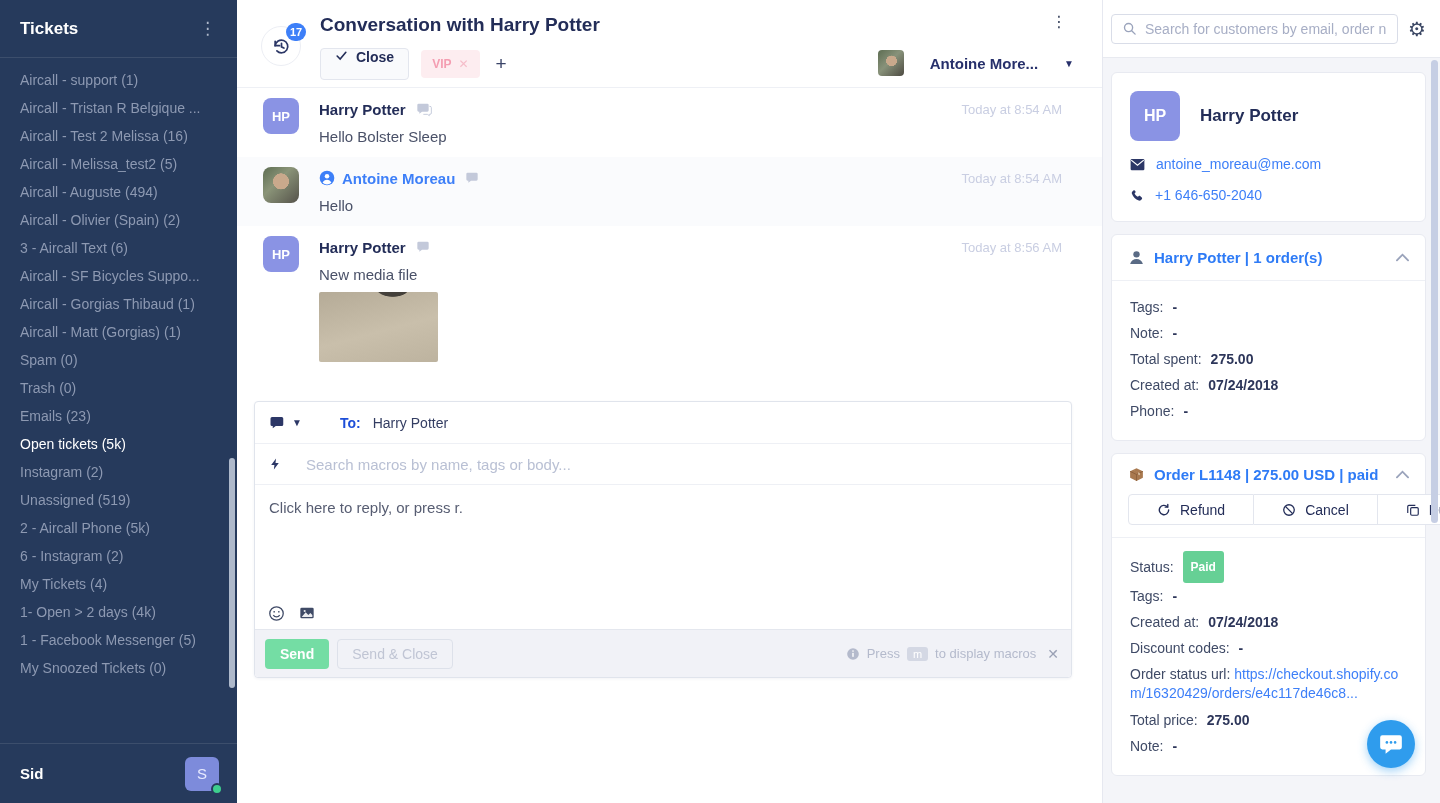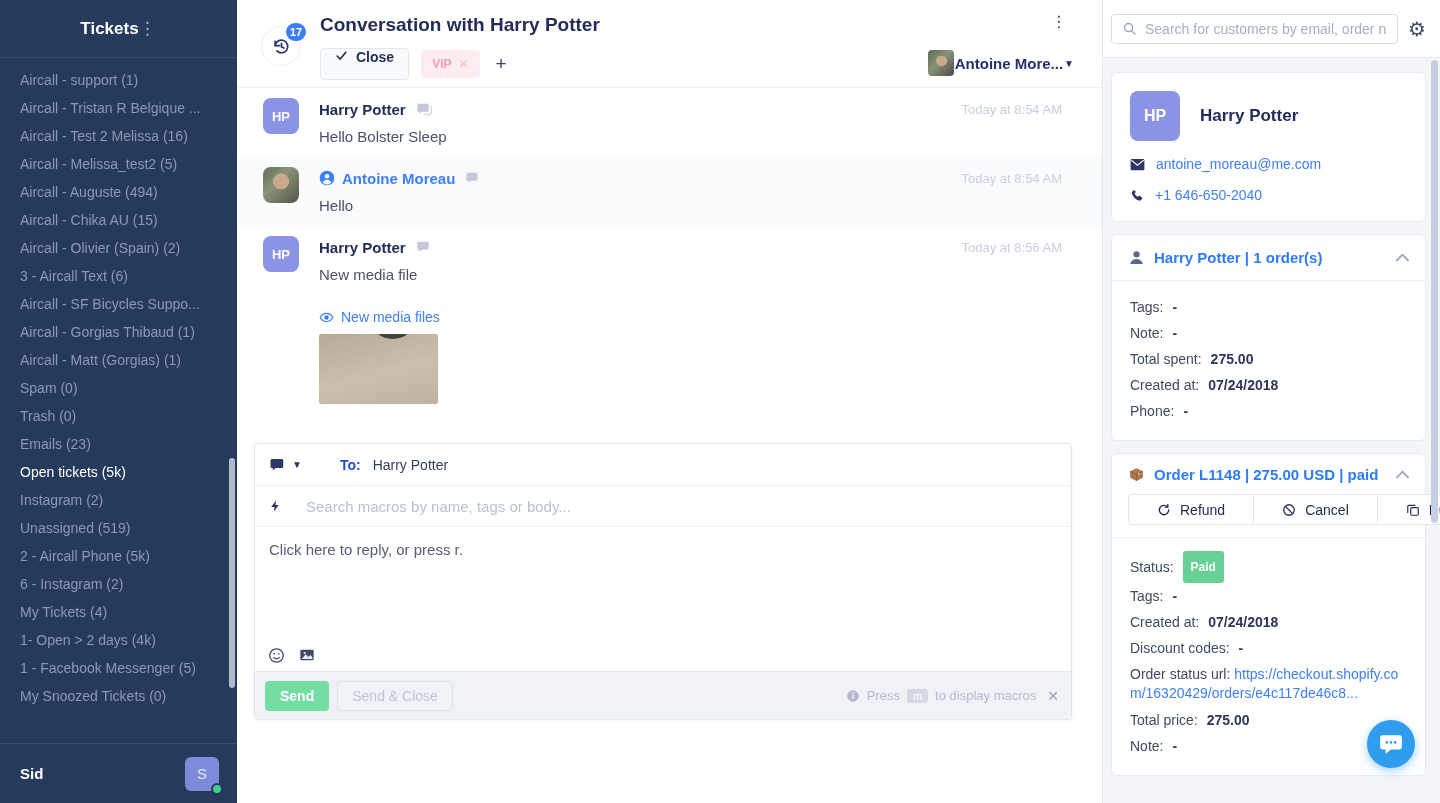--- a/index.html
+++ b/index.html
@@ -1,21 +1,21 @@
 <!DOCTYPE html>
 <html><head>
 <meta charset="utf-8">
 <style>
   * { margin:0; padding:0; box-sizing:border-box; }
   html,body { width:1440px; height:803px; overflow:hidden; font-family:"Liberation Sans","DejaVu Sans",sans-serif; background:#fff; }
   .app { display:flex; width:1440px; height:803px; }
 
   
   .sidebar { position:relative; width:237px; flex:0 0 237px; background:#263a5c; color:#8d99b2; display:flex; flex-direction:column; }
-  .sb-head { height:58px; display:flex; align-items:center; justify-content:center; padding:0 20px; border-bottom:1px solid rgba(255,255,255,0.10); }
+  .sb-head { height:58px; display:flex; align-items:center; justify-content:space-between; padding:0 20px; border-bottom:1px solid rgba(255,255,255,0.10); }
   .sb-title { color:#fff; font-size:17px; font-weight:700; }
   .sb-kebab { color:#aeb8ca; font-size:17px; cursor:pointer; letter-spacing:1px; }
   .sb-nav { padding-top:8px; flex:1 1 auto; overflow:hidden; }
   .sb-item { height:28px; line-height:28px; padding:0 20px; font-size:14px; color:#8d99b2; white-space:nowrap; overflow:hidden; text-overflow:ellipsis; cursor:pointer; }
   .sb-item.active { color:#ffffff; font-weight:500; }
   .sb-foot { border-top:1px solid rgba(255,255,255,0.10); height:60px; display:flex; align-items:center; justify-content:space-between; padding:0 18px 0 20px; }
   .sb-user { color:#fff; font-size:15px; font-weight:700; }
   .sb-avatar { position:relative; width:34px; height:34px; border-radius:6px; background:#7d8bdb; color:#e8ebff; font-size:15px; display:flex; align-items:center; justify-content:center; }
   .sb-avatar .dot { position:absolute; right:-4px; bottom:-4px; width:12px; height:12px; border-radius:50%; background:#3ecf8e; border:2px solid #263a5c; }
   .sb-scroll { position:absolute; right:2px; top:458px; width:6px; height:230px; border-radius:3px; background:rgba(220,228,240,0.75); }
@@ -25,21 +25,21 @@
   .m-header { position:relative; height:88px; border-bottom:1px solid #eef0f5; flex:0 0 88px; }
   .hist-btn { position:absolute; left:24px; top:26px; width:40px; height:40px; border-radius:50%; border:1px solid #eceef4; background:#fff; display:flex; align-items:center; justify-content:center; color:#2c3766; cursor:pointer; }
   .hist-badge { position:absolute; left:49px; top:23px; min-width:18px; height:18px; border-radius:9px; background:#3d7ff8; color:#fff; font-size:11px; font-weight:700; display:flex; align-items:center; justify-content:center; padding:0 4px; }
   .m-title { position:absolute; left:83px; top:14px; font-size:19px; font-weight:700; color:#232d58; }
   .m-actions { position:absolute; left:83px; top:48px; display:flex; align-items:center; gap:12px; }
   .btn-close { display:flex; align-items:flex-start; gap:8px; height:32px; padding:0 14px; background:#f9fafc; border:1px solid #e3e6ee; border-radius:4px; color:#232d58; font-size:14px; font-weight:600; cursor:pointer; }
   .tag-vip { display:flex; align-items:center; gap:7px; height:28px; padding:0 11px; border-radius:4px; background:#fdedf0; color:#f49db1; font-size:12px; font-weight:700; cursor:pointer; }
   .tag-vip .x { color:#f6bcc9; font-size:12px; }
   .btn-plus { color:#3a4468; font-size:19px; cursor:pointer; padding:0 4px; }
   .m-kebab { position:absolute; right:34px; top:12px; color:#404a63; font-size:16px; letter-spacing:1px; cursor:pointer; }
-  .assignee { position:absolute; right:28px; top:50px; display:flex; align-items:center; gap:1px; cursor:pointer; }
+  .assignee { position:absolute; right:28px; top:50px; display:flex; align-items:center; gap:26px; cursor:pointer; }
   .assignee .ava { width:26px; height:26px; border-radius:4px; background:
       radial-gradient(circle at 52% 42%, #c9a98c 0 26%, transparent 27%),
       linear-gradient(135deg,#5d6d52 0%,#88927a 45%,#4d4a42 100%); }
   .assignee .nm { color:#27306b; font-size:15px; font-weight:600; }
   .caret { color:#27306b; font-size:10px; }
 
   
   .msgs { flex:0 0 auto; }
   .msg { position:relative; padding:10px 40px 12px 26px; }
   .msg.agent { background:#fafbfd; }
@@ -126,21 +126,20 @@
     <div class="sb-head">
       <span class="sb-title">Tickets</span>
       <span class="sb-kebab">⋮</span>
     </div>
     <nav class="sb-nav">
       <div class="sb-item">Aircall - support (1)</div>
       <div class="sb-item">Aircall - Tristan R Belgique ...</div>
       <div class="sb-item">Aircall - Test 2 Melissa (16)</div>
       <div class="sb-item">Aircall - Melissa_test2 (5)</div>
       <div class="sb-item">Aircall - Auguste (494)</div>
-      <div class="sb-item">Aircall - Chika AU (15)</div>
       <div class="sb-item">Aircall - Olivier (Spain) (2)</div>
       <div class="sb-item">3 - Aircall Text (6)</div>
       <div class="sb-item">Aircall - SF Bicycles Suppo...</div>
       <div class="sb-item">Aircall - Gorgias Thibaud (1)</div>
       <div class="sb-item">Aircall - Matt (Gorgias) (1)</div>
       <div class="sb-item">Spam (0)</div>
       <div class="sb-item">Trash (0)</div>
       <div class="sb-item">Emails (23)</div>
       <div class="sb-item active">Open tickets (5k)</div>
       <div class="sb-item">Instagram (2)</div>
@@ -250,27 +249,20 @@
           <div class="msg-body">
             <div class="msg-toprow">
               <span class="msg-name">Harry Potter</span>
               <span class="chat-ic">
                 <svg width="16" height="16" viewBox="0 0 24 24" fill="currentColor">
                     <path d="M4 4h13a2 2 0 0 1 2 2v8a2 2 0 0 1-2 2H9l-4 3v-3H4a2 2 0 0 1-2-2V6a2 2 0 0 1 2-2z"></path>
                   </svg>
               </span>
             </div>
             <div class="msg-text">New media file</div>
-            <div class="media-link">
-              <svg width="15" height="15" viewBox="0 0 24 24" fill="none" stroke="currentColor" stroke-width="2">
-                  <path d="M2 12s3.5-6.5 10-6.5S22 12 22 12s-3.5 6.5-10 6.5S2 12 2 12z"></path>
-                  <circle cx="12" cy="12" r="2.6" fill="currentColor"></circle>
-                </svg>
-              <span>New media files</span>
-            </div>
             <div class="media-thumb"></div>
           </div>
         </div>
         <span class="msg-time">Today at 8:56 AM</span>
       </article>
     </section>
 
     <section class="composer">
       <div class="comp-row1">
         <span class="chan">

